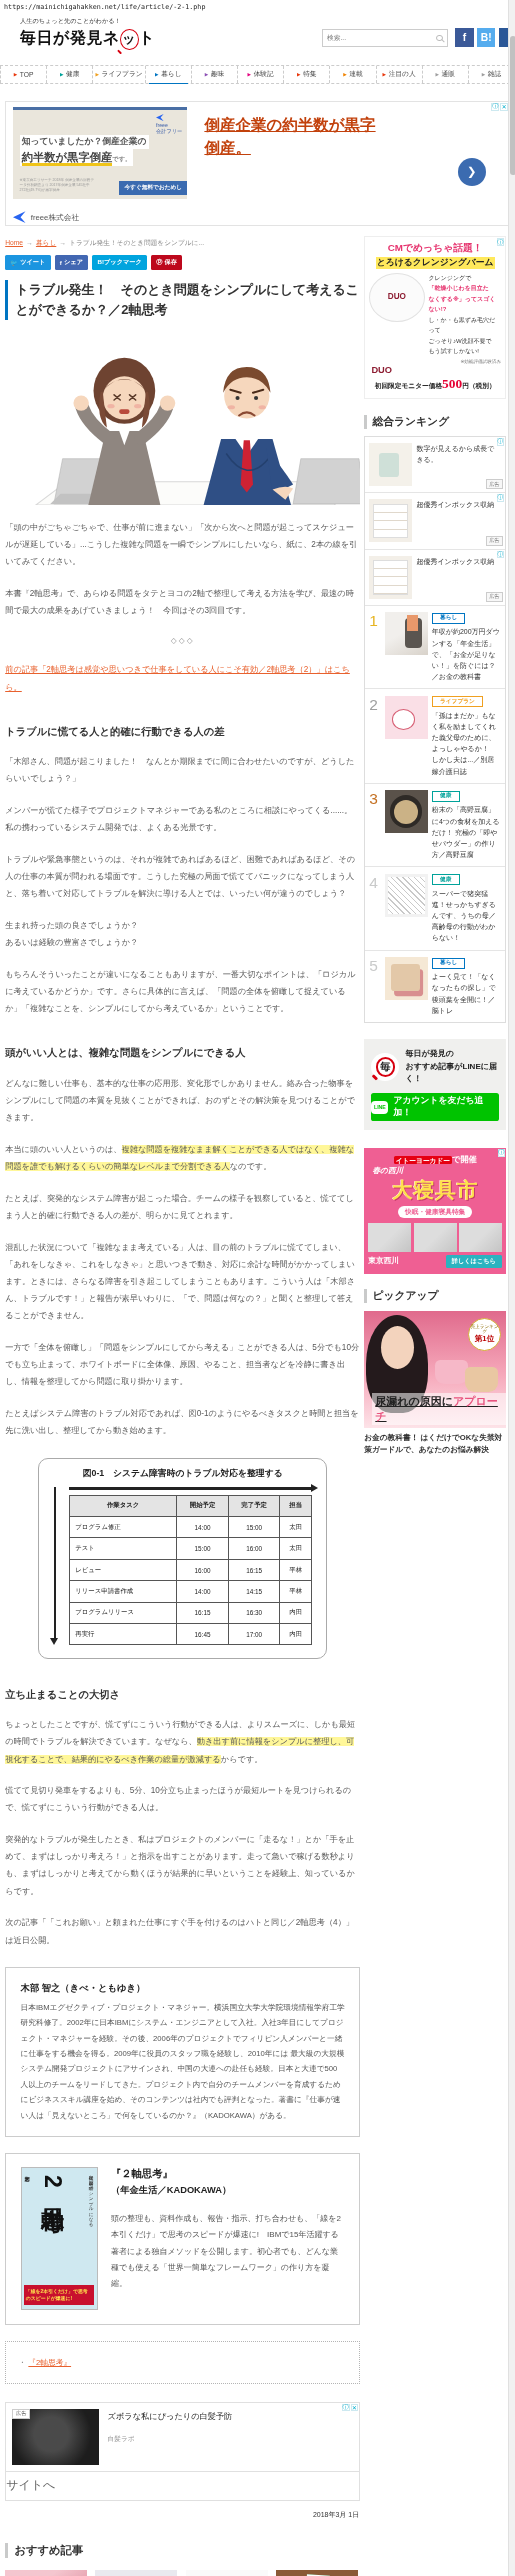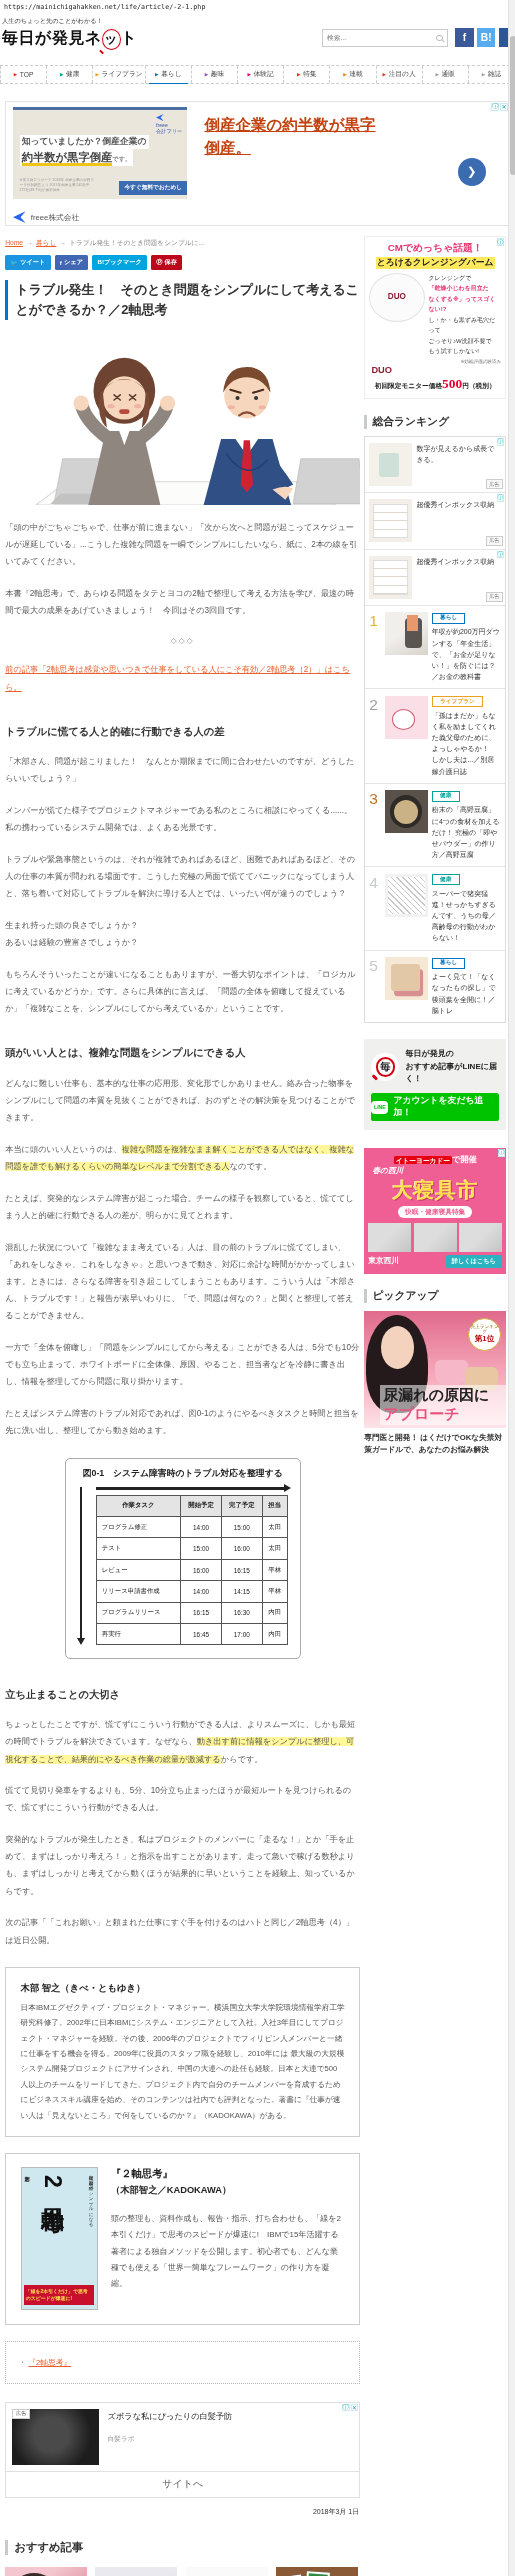--- a/index.html
+++ b/index.html
@@ -6,21 +6,21 @@
   html,body { background:#fff; }
   body { width:515px; font-family:"Liberation Sans","DejaVu Sans",sans-serif; color:#333; position:relative; }
   .page { width:515px; position:relative; overflow:hidden; }
 
   
   .scrollbar { position:absolute; right:0; top:0; bottom:0; width:6.7px; background:#f1f1f1; border-left:0.5px solid #e0e0e0; z-index:50; }
   .scrollbar .thumb { position:absolute; top:36px; left:0.5px; width:5.7px; height:139px; background:#c1c1c1; border-radius:3.1px; }
 
   
   .url-line { font-size:6.7px; color:#222; padding:2.6px 4.1px 5.2px; font-family:"DejaVu Sans Mono",monospace; }
-  .head-top { padding:1px 2px 0; position:relative; height:49px; }
+  .head-top { padding:1px 20px 0; position:relative; height:49px; }
   .tagline { font-size:6.2px; color:#333; margin-bottom:2.1px; }
   .logo { font-size:16px; font-weight:bold; color:#111; letter-spacing:0.5px; display:inline-block; }
   .logo .ring { display:inline-block; border:1.5px solid #d7000f; border-radius:50%; padding:0 1.5px 1px; position:relative; font-size:13px; }
   .logo .ring::after { content:''; position:absolute; left:-4.1px; bottom:-4.1px; width:5.2px; height:2.1px; background:#d7000f; transform:rotate(45deg); border-radius:1px; }
   .search-wrap { position:absolute; right:67px; top:13.4px; width:126px; height:17.5px; border:0.5px solid #ccc; background:#fff; display:flex; align-items:center; padding:0 4.1px; }
   .search-wrap input { border:none; outline:none; flex:1; font-size:6.7px; color:#999; font-family:inherit; }
   .mag { width:6.7px; height:6.7px; border:1px solid #bbb; border-radius:50%; position:relative; flex:0 0 auto; }
   .mag::after { content:''; position:absolute; width:3.6px; height:1px; background:#bbb; transform:rotate(45deg); right:-3.1px; bottom:-1px; }
   .socials { position:absolute; right:6.2px; top:12.4px; display:flex; gap:3.1px; }
   .soc { width:18.5px; height:18.5px; display:flex; align-items:center; justify-content:center; color:#fff; font-weight:bold; font-size:10.3px; }
@@ -74,21 +74,21 @@
   
   .a-title { font-size:13px; font-weight:bold; color:#333; line-height:1.55; border-left:3.6px solid #0075c2; padding-left:7.2px; margin:3.1px 0 9.3px; }
   .hero { width:355px; height:175px; background:#fff; overflow:hidden; }
   .article p { font-size:8.2px; color:#595959; line-height:2.1; margin:14.4px 0; }
   .article .hl { background:#fff799; }
   .divider { text-align:center; color:#999; font-size:7.7px; margin:16.5px 0; letter-spacing:2.1px; }
   .olink { color:#e8612e; text-decoration:underline; cursor:pointer; }
   .article h2 { font-size:10.3px; font-weight:bold; color:#333; margin:29px 0 3.1px; }
 
   
-  .figure { width:236px; margin:18.5px auto; border:0.5px solid #aaa; border-radius:5px; padding:9.3px 10.3px 12.4px; }
+  .figure { width:289px; margin:18.5px auto; border:0.5px solid #aaa; border-radius:10px; padding:9.3px 10.3px 12.4px; }
   .fig-cap { text-align:center; font-size:8.8px; font-weight:bold; color:#222; margin-bottom:7.2px; }
   .fig-diagram { position:relative; padding:0 0 0 13.4px; }
   .arrow-top { height:2.1px; background:#222; margin:0 3.1px 5.2px 6.2px; position:relative; }
   .arrow-top::after { content:''; position:absolute; right:-5.2px; top:-3.1px; border-left:7.2px solid #222; border-top:4.1px solid transparent; border-bottom:4.1px solid transparent; }
   .arrow-left { position:absolute; left:4.1px; top:0; bottom:5.2px; width:2.1px; background:#222; }
   .arrow-left::after { content:''; position:absolute; bottom:-5.2px; left:-3.1px; border-top:7.2px solid #222; border-left:4.1px solid transparent; border-right:4.1px solid transparent; }
   table.fig { border-collapse:collapse; width:96%; margin-left:6.2px; }
   table.fig th, table.fig td { border:0.5px solid #555; font-size:6.4px; padding:5.7px 3.1px; text-align:center; color:#222; }
   table.fig th { background:#e4e4e4; font-weight:bold; }
   table.fig td:first-child { text-align:left; padding-left:5.2px; }
@@ -109,21 +109,21 @@
   .related-box { border:0.5px dotted #b5b5b5; padding:15.5px 12.4px; margin-top:16.5px; font-size:7.7px; }
   .related-box .bullet { color:#888; margin-right:2.1px; }
 
   
   .inline-ad { border:0.5px solid #e0e0e0; margin-top:17.5px; position:relative; }
   .inline-ad .row { display:flex; gap:8.2px; padding:6.2px; }
   .ia-thumb { width:87px; height:56px; background:radial-gradient(circle at 45% 45%, #4a4a4a 0 30%, #1d1d1d 70%); position:relative; flex:0 0 auto; }
   .ia-badge { position:absolute; left:0; top:0; background:#fff; border:0.5px solid #ccc; font-size:5.2px; color:#555; padding:0.5px 2.6px; }
   .ia-title { font-size:8.2px; color:#222; margin-top:2.1px; }
   .ia-src { font-size:6.7px; color:#999; margin-top:13.4px; }
-  .ia-btn { border-top:0.5px solid #e0e0e0; text-align:center; font-size:10px; color:#666; padding:5.2px 0 6.2px; cursor:pointer; }
+  .ia-btn { border-top:0.5px solid #e0e0e0; font-size:12px; color:#666; padding:5.2px 0 6.2px; cursor:pointer; }
   .date-line { text-align:right; font-size:7px; color:#333; margin:8.2px 1px 23px; }
 
   
   .sec-h { font-size:11.3px; font-weight:bold; color:#333; border-left:3.1px solid #c9caca; padding-left:6.2px; margin:5.2px 0 12.4px; }
   .rec-grid { display:flex; flex-wrap:wrap; gap:7.7px 8.2px; }
   .rec-card { width:82px; cursor:pointer; position:relative; }
   .rec-thumb { width:100%; height:58px; position:relative; overflow:hidden; }
   .rec-src { font-size:5.4px; color:#aaa; margin-top:2.1px; }
 
   
@@ -198,21 +198,21 @@
   .nishi-btn { background:#2bb3c0; color:#fff; font-size:6.2px; font-weight:bold; padding:2.1px 6.2px; border-radius:1.5px; cursor:pointer; }
 
   .pickup-img { position:relative; height:117px; background:linear-gradient(180deg,#e06a8c 0%,#f6a9bb 55%,#fde3e8 100%); overflow:hidden;padding-left:48px; }
   .pk-woman { position:absolute; left:-3.1px; top:4.1px; width:77px; height:113px; }
   .pk-hair { position:absolute; left:5.2px; top:0; width:62px; height:98px; border-radius:50% 50% 40% 40%; background:#241a1c; }
   .pk-face { position:absolute; left:19.6px; top:11.3px; width:33px; height:43px; border-radius:50%; background:#f3d3bd; }
   .pk-badge { position:absolute; right:5.2px; top:7.2px; width:33px; height:33px; border-radius:50%; background:#fff; border:1.5px solid #d4af37; color:#8a6a00; font-size:4.6px; text-align:center; padding-top:5.2px; }
   .pk-badge b { display:block; font-size:7.7px; color:#b00; }
   .pk-p1 { position:absolute; right:38px; top:49px; width:33px; height:24px; background:#f6b8c8; border-radius:5.2px 5.2px 9.3px 9.3px; }
   .pk-p2 { position:absolute; right:8.2px; top:56px; width:33px; height:25px; background:#e9c7a2; border-radius:5.2px 5.2px 9.3px 9.3px; }
-  .pk-cap { position:absolute; left:16px; right:0; bottom:3.1px; font-size:15px; font-weight:bold; color:#222; background:rgba(255,255,255,.55); padding:1px 3.1px; }
+  .pk-cap { position:absolute; left:8px; right:0; bottom:3.1px; font-size:11px; font-weight:bold; color:#222; background:rgba(255,255,255,.55); padding:1px 3.1px;text-decoration:underline; }
   .pk-cap b { color:#e8537e; }
   .pickup-txt { font-size:7.7px; font-weight:bold; color:#333; line-height:1.6; margin-top:4.1px; }
 </style>
 </head>
 <body>
 
 <div class="page">
 
   <div class="url-line">https://mainichigahakken.net/life/article/-2-1.php</div>
   <div class="head-top">
@@ -469,21 +469,21 @@
 
         <div class="book-box">
           <div class="cover">
             <span class="c-author">木部智之</span>
             <span class="c-copy">複雑な問題が一瞬でシンプルになる</span>
             <span class="c-title">2軸思考</span>
             <span class="c-band">「線を2本引くだけ」で思考のスピードが爆速に!</span>
           </div>
           <div class="book-info">
             <div class="b-title">『２軸思考』</div>
-            <div class="b-pub">（木部智之／KADOKAWA）</div>
+            <div class="b-pub">（年金生活／KADOKAWA）</div>
             <div class="b-desc">頭の整理も、資料作成も、報告・指示、打ち合わせも、「線を2本引くだけ」で思考のスピードが爆速に!　IBMで15年活躍する著者による独自メソッドを公開します。初心者でも、どんな業種でも使える「世界一簡単なフレームワーク」の作り方を凝縮。</div>
           </div>
         </div>
 
         <div class="related-box">
           <span class="bullet">・</span><a class="olink">『2軸思考』</a>
         </div>
 
         <div class="inline-ad">
           <div class="adchoice">
@@ -689,21 +689,21 @@
           <div class="pickup-img">
             <div class="pk-woman">
                 <div class="pk-hair"></div>
                 <div class="pk-face"></div>
               </div>
             <div class="pk-badge"><span>売上ランキング</span><b>第1位</b></div>
             <div class="pk-p1"></div>
             <div class="pk-p2"></div>
             <div class="pk-cap"><span>尿漏れの原因に</span><b>アプローチ</b></div>
           </div>
-          <div class="pickup-txt">専門医と開発！ はくだけでOKな失禁対策ガードルで、あなたのお悩み解決</div>
+          <div class="pickup-txt">お金の教科書！ はくだけでOKな失禁対策ガードルで、あなたのお悩み解決</div>
         </div>
       </aside>
     </div>
   </div>
 
   <div class="scrollbar">
       <div class="thumb"></div>
     </div>
 </div>
 

